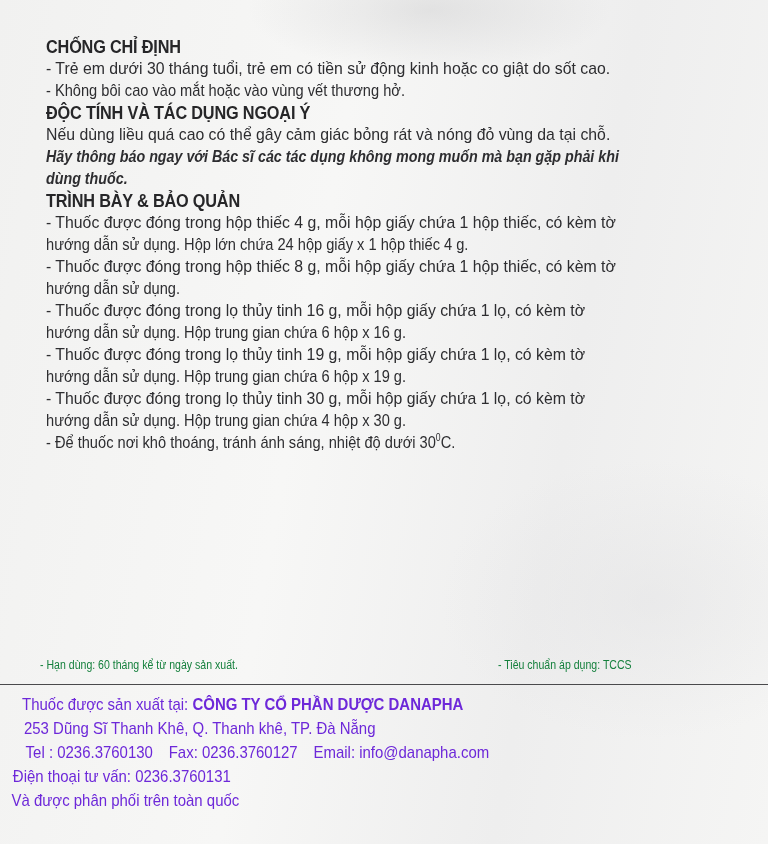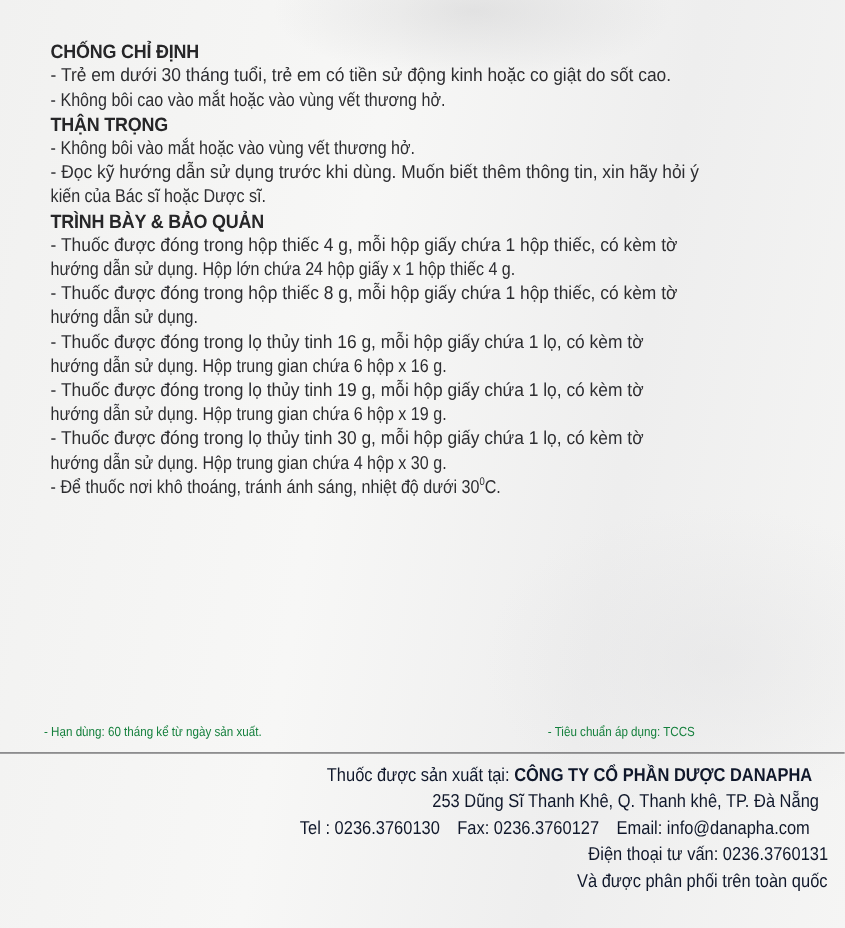--- a/index.html
+++ b/index.html
@@ -95,63 +95,63 @@
       top: 684px;
       width: 768px;
       height: 0;
       border-top: 1.5px solid #4a4a4c;
     }
     .company {
       position: absolute;
       left: 0;
       top: 693px;
       width: 768px;
-      text-align: right;
-      color: #0f172a;
+      text-align: left;
+      color: #6d28d9;
     }
     .company .row {
       font-size: 17px;
       line-height: 24px;
       white-space: nowrap;
       display: block;
     }
     .company .row > span.inner {
       display: inline-block;
       transform: scaleX(0.88);
     }
     .company .row1 { margin-left: -8px; }
     .company .bold {
       font-weight: bold;
     }
-    .company .row2 { margin-left: 0px; padding-left: 24px; }
+    .company .row2 { margin-left: 0px; }
     .company .row3 { margin-left: -6px; }
     .company .row3 .gap { display: inline-block; width: 18px; }
     .company .row4 { margin-left: -2px; }
     .company .row5 { margin-left: -4px; }
   </style>
 </head>
 <body>
 
 <div class="leaflet">
 
   <div class="content">
 
     <div>
       <p class="heading">CHỐNG CHỈ ĐỊNH</p>
       <p class="line wide">- Trẻ em dưới 30 tháng tuổi, trẻ em có tiền sử động kinh hoặc co giật do sốt cao.</p>
       <p class="line">- Không bôi cao vào mắt hoặc vào vùng vết thương hở.</p>
     </div>
 
+    <div>
+      <p class="heading">ĐỘC TÍNH VÀ TÁC DỤNG NGOẠI Ý</p>
+      <p class="line wide">Nếu dùng liều quá cao có thể gây cảm giác bỏng rát và nóng đỏ vùng da tại chỗ.</p>
+      <p class="line italic-bold">Hãy thông báo ngay với Bác sĩ các tác dụng không mong muốn mà bạn gặp phải khi</p>
+      <p class="line italic-bold">dùng thuốc.</p>
+    </div>
 
-    <div>
-      <p class="heading">THẬN TRỌNG</p>
-      <p class="line">- Không bôi vào mắt hoặc vào vùng vết thương hở.</p>
-      <p class="line wide">- Đọc kỹ hướng dẫn sử dụng trước khi dùng. Muốn biết thêm thông tin, xin hãy hỏi ý</p>
-      <p class="line">kiến của Bác sĩ hoặc Dược sĩ.</p>
-    </div>
 
 
     <div>
       <p class="heading">TRÌNH BÀY &amp; BẢO QUẢN</p>
       <p class="line wide">- Thuốc được đóng trong hộp thiếc 4 g, mỗi hộp giấy chứa 1 hộp thiếc, có kèm tờ</p>
       <p class="line">hướng dẫn sử dụng. Hộp lớn chứa 24 hộp giấy x 1 hộp thiếc 4 g.</p>
       <p class="line wide">- Thuốc được đóng trong hộp thiếc 8 g, mỗi hộp giấy chứa 1 hộp thiếc, có kèm tờ</p>
       <p class="line">hướng dẫn sử dụng.</p>
       <p class="line wide">- Thuốc được đóng trong lọ thủy tinh 16 g, mỗi hộp giấy chứa 1 lọ, có kèm tờ</p>
       <p class="line">hướng dẫn sử dụng. Hộp trung gian chứa 6 hộp x 16 g.</p>

